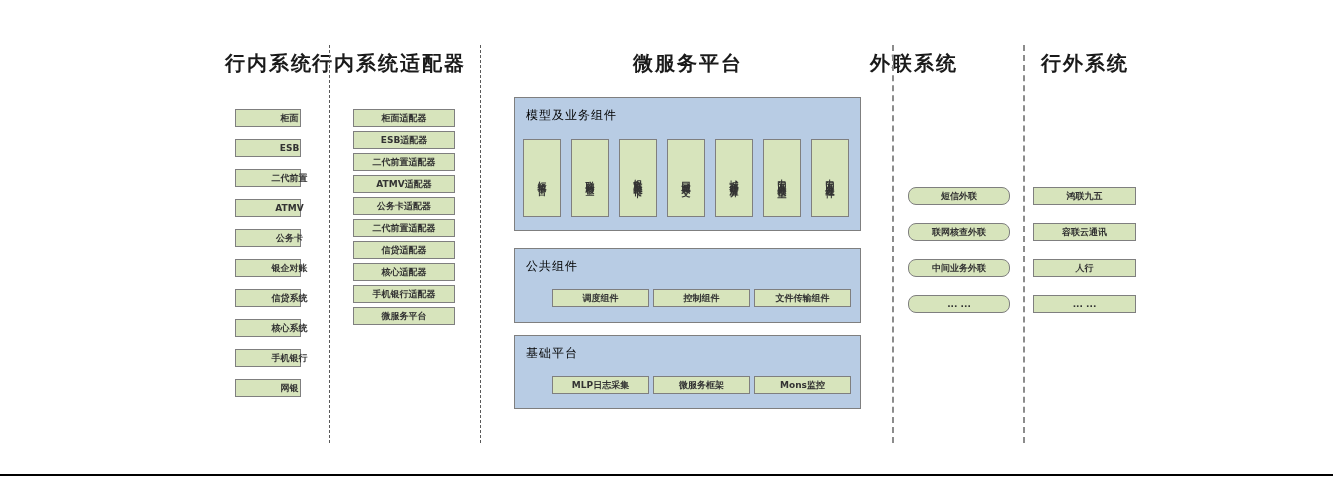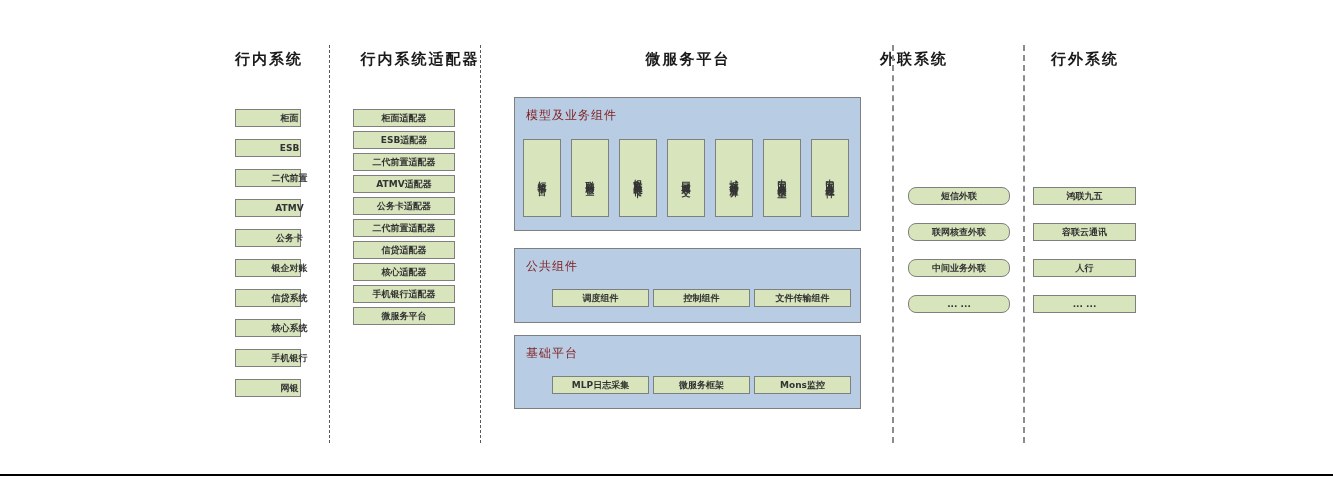--- a/index.html
+++ b/index.html
@@ -2,21 +2,21 @@
 <html><head>
 <meta charset="utf-8">
 <style>
   html,body { margin:0; padding:0; background:#ffffff; }
   .canvas {
     position:relative; width:1333px; height:483px; background:#ffffff;
     font-family:"DejaVu Sans","Liberation Sans",sans-serif; overflow:hidden;
   }
   .col-title {
     position:absolute; top:50px; text-align:center;
-    font-size:15px; font-weight:bold; color:#1a1a1a; letter-spacing:2px;
+    font-size:20px; font-weight:bold; color:#1a1a1a; letter-spacing:2px;
   }
   .stack { position:absolute; display:flex; flex-direction:column; }
   .gbox {
     background:#d7e4bc; border:1px solid #7f7f7f; box-sizing:border-box;
     display:flex; align-items:center; justify-content:center;
     font-size:9px; font-weight:bold; color:#333333; white-space:nowrap;
   }
   .stack .gbox { width:100%; height:18px; }
   #col1-stack { left:235px; top:109px; width:66px; }
   #col1-stack .gbox { margin-bottom:12px;padding-left:43px; }
@@ -29,21 +29,21 @@
 
   .panel {
     position:absolute; left:514px; width:347px;
     background:#b8cce4; border:1px solid #7f7f7f; box-sizing:border-box;
   }
   #panel-model { top:97px;  height:134px; }
   #panel-common { top:248px; height:75px; }
   #panel-base  { top:335px; height:74px; }
   .panel-label {
     position:absolute; left:11px; top:9px;
-    font-size:12px; color:#7f1d1d; letter-spacing:1px;
+    font-size:12px; color:#000000; letter-spacing:1px;
   }
   .vrow {
     position:absolute; left:8px; top:41px;
     display:flex; flex-direction:row; gap:10px;
   }
   .vbox {
     width:38px; height:78px; box-sizing:border-box;
     background:#d7e4bc; border:1px solid #7f7f7f;
     writing-mode:vertical-rl; text-align:center; line-height:36px;
     font-size:9px; font-weight:bold; color:#333333; letter-spacing:2px;
@@ -63,21 +63,21 @@
   #divider-4 { left:1023px; }
 
   .bottom-rule { position:absolute; left:0; top:474px; width:1333px; height:2px; background:#000000; }
 </style>
 </head>
 <body>
 
 <div class="canvas">
 
   <div class="col-title" style="left:202px; width:134px;">行内系统</div>
-  <div class="col-title" style="left:340px; width:160px;">行内系统适配器</div>
+  <div class="col-title" style="left:309px; width:160px;">行内系统适配器</div>
   <div class="col-title" style="left:588px; width:200px;">微服务平台</div>
   <div class="col-title" style="left:844px; width:140px;">外联系统</div>
   <div class="col-title" style="left:1015px; width:140px;">行外系统</div>
 
   <div class="divider divider-thin" id="divider-1"></div>
   <div class="divider divider-thin" id="divider-2"></div>
   <div class="divider divider-thick" id="divider-3"></div>
   <div class="divider divider-thick" id="divider-4"></div>
 
   <div class="stack" id="col1-stack">

